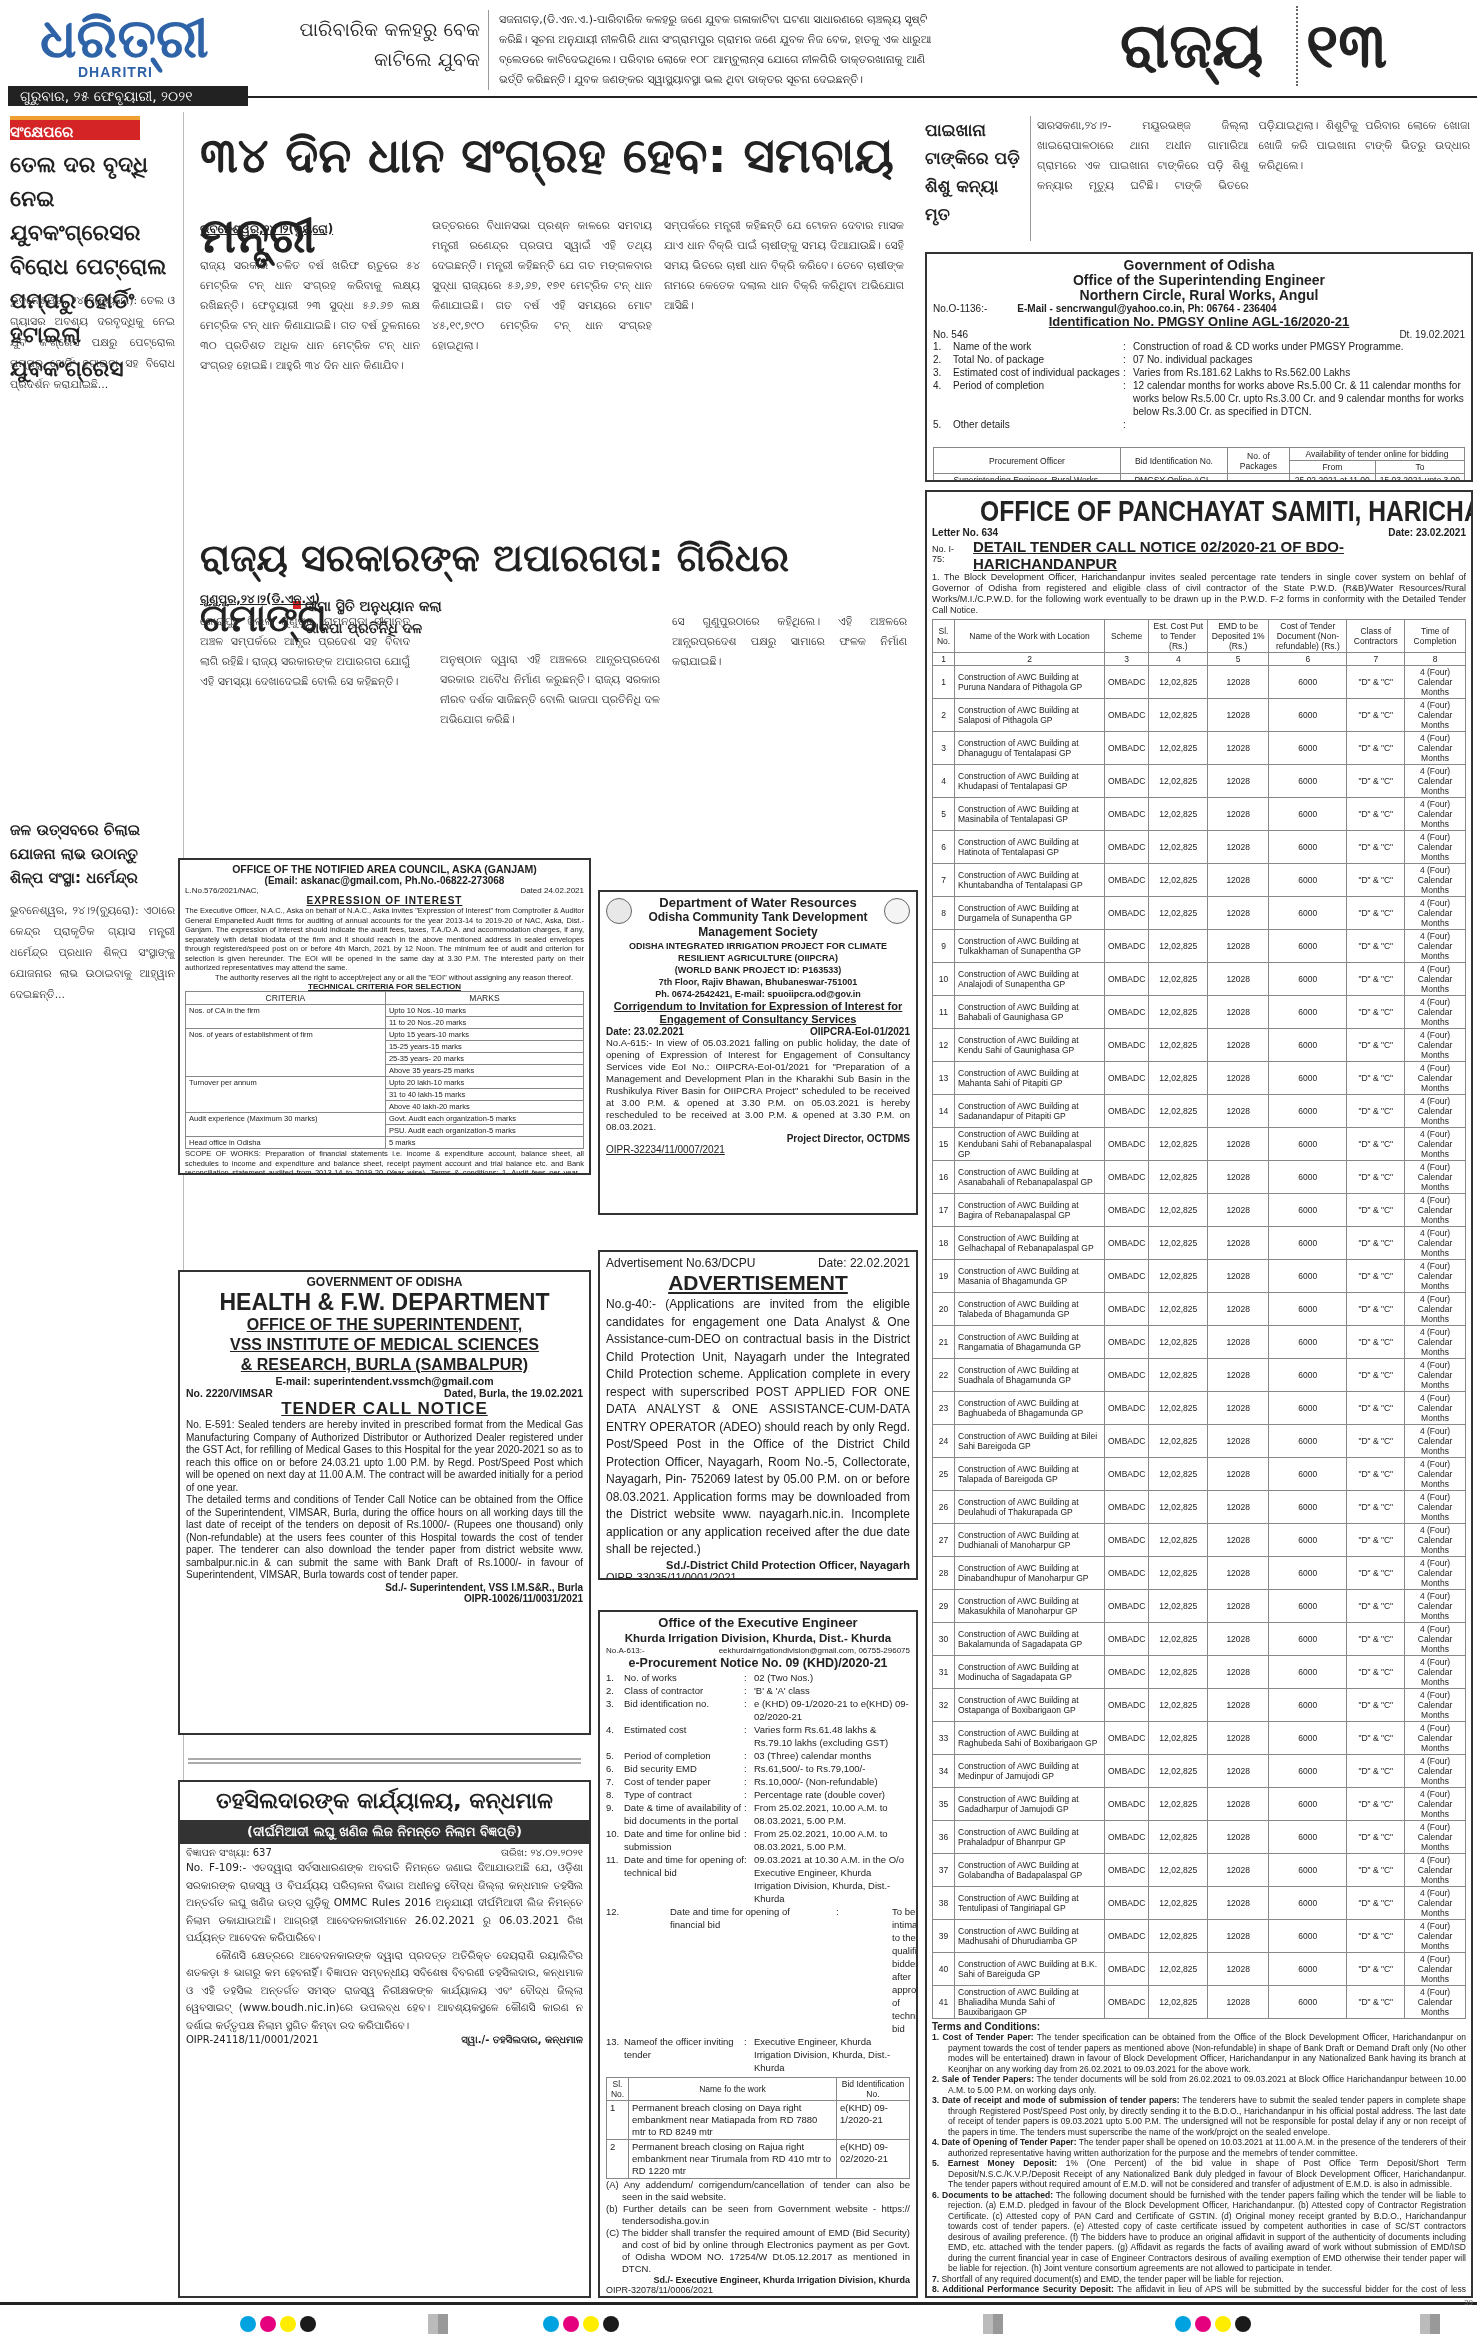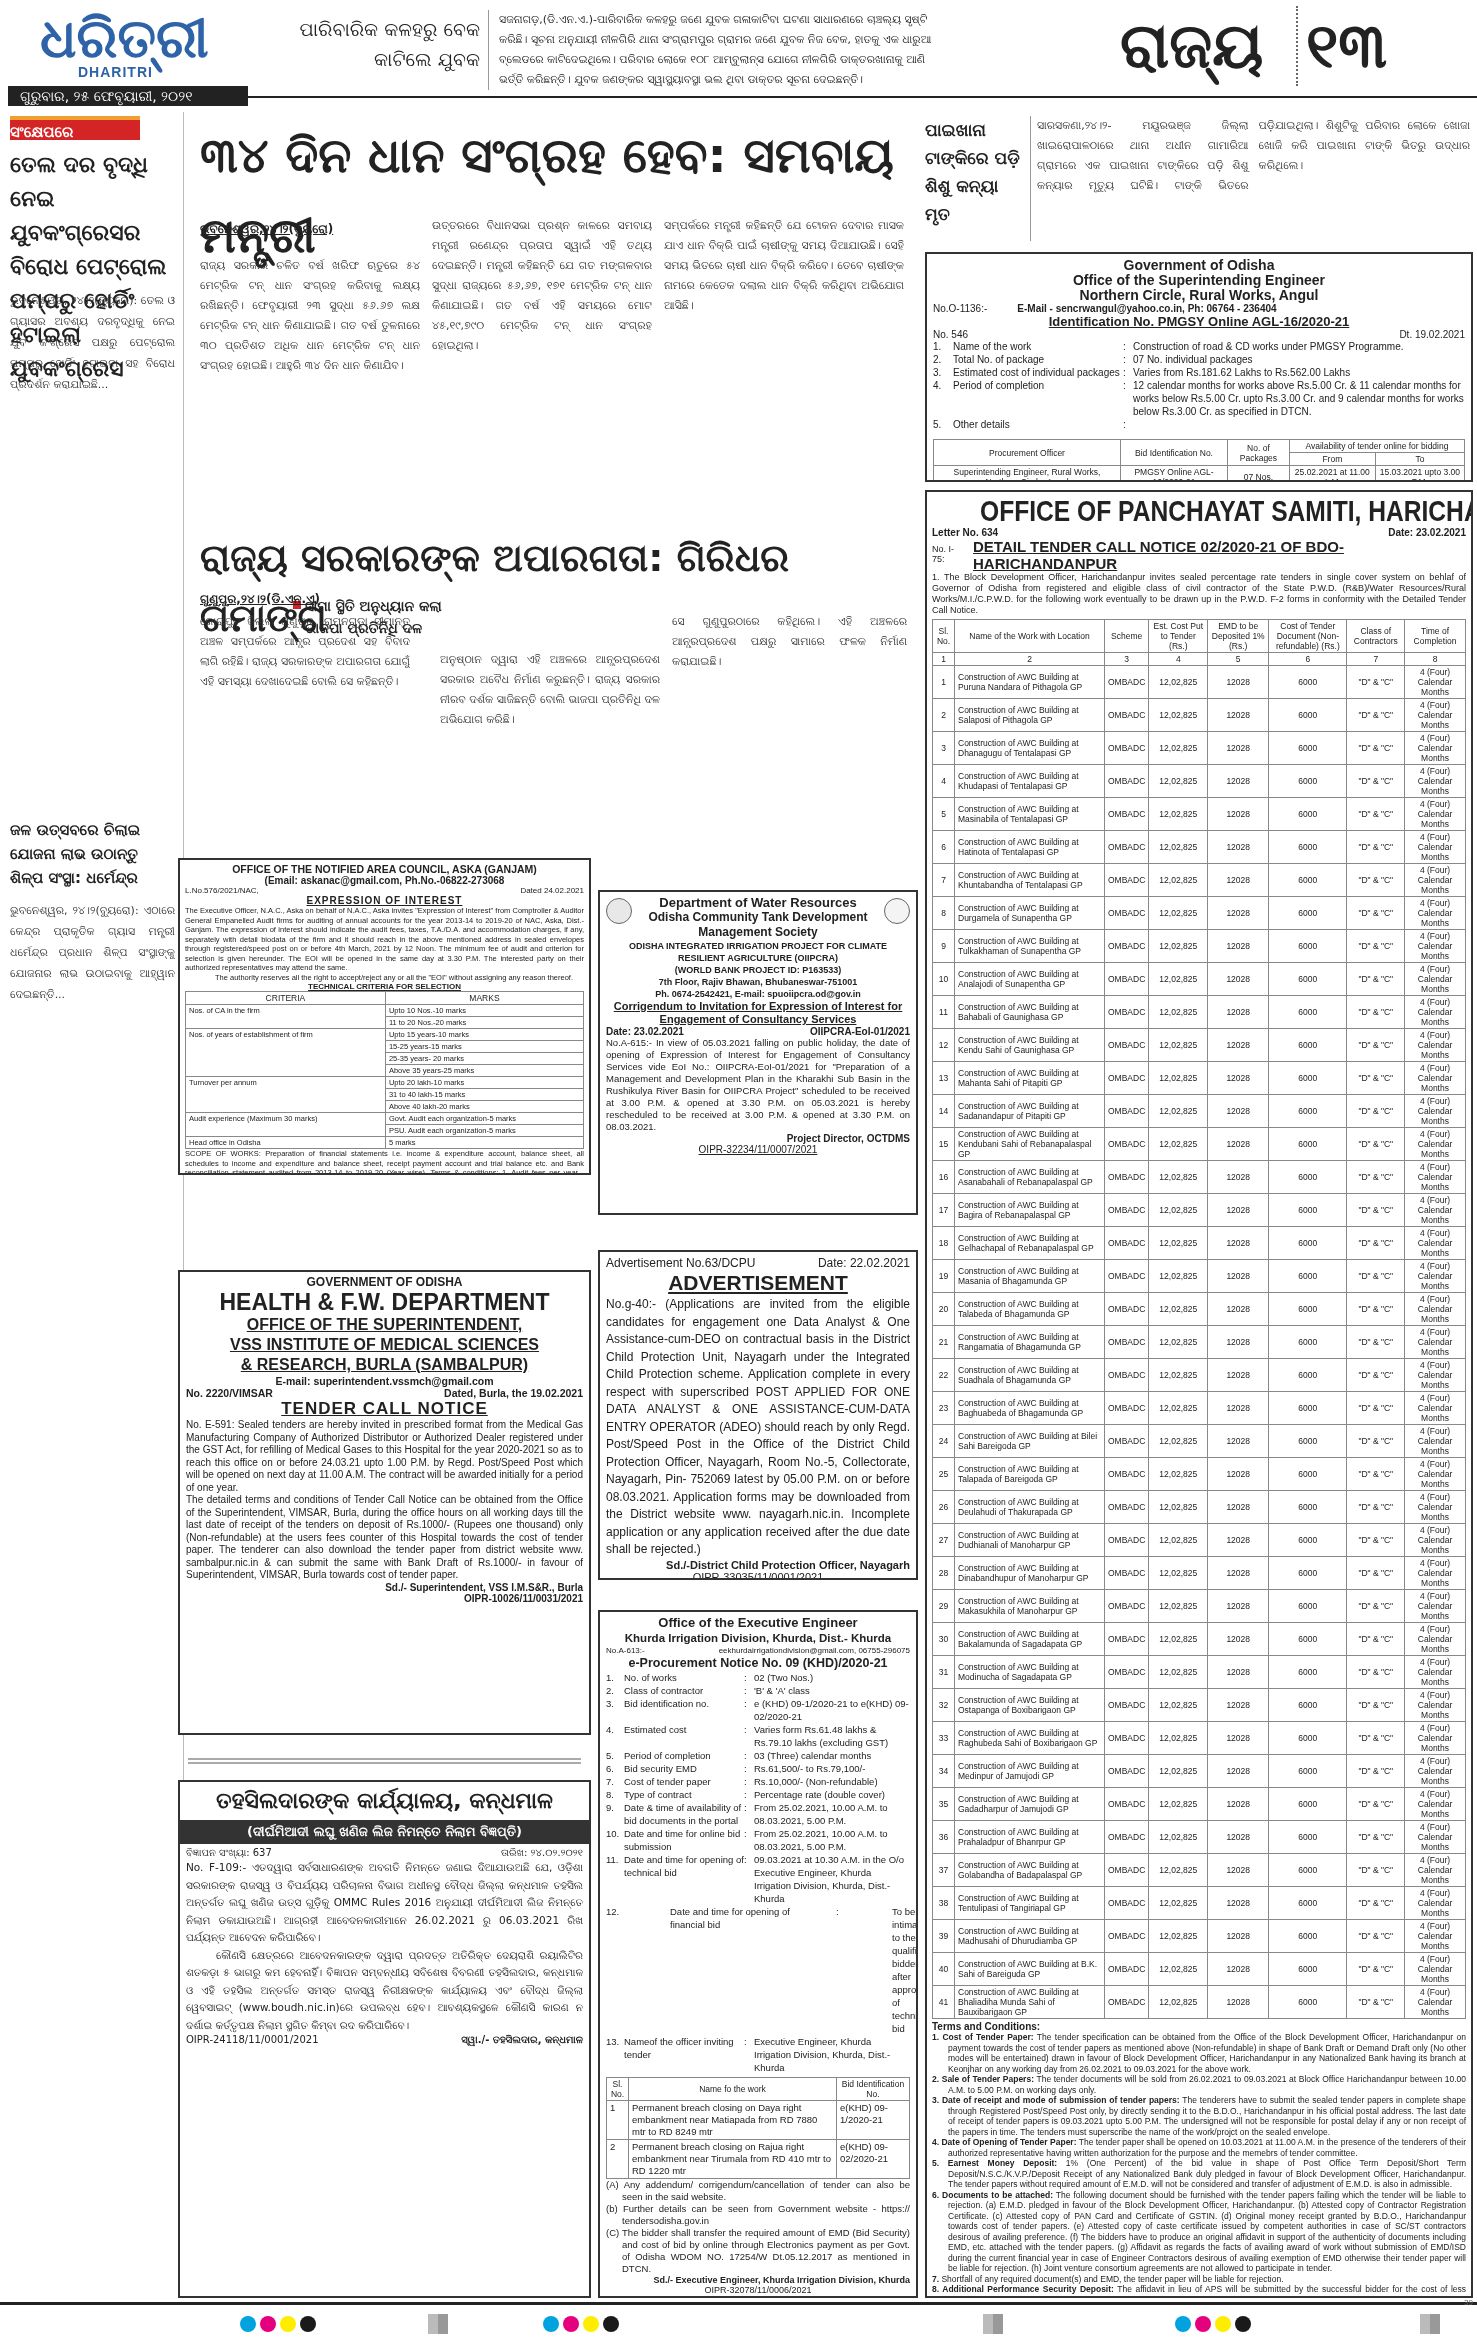--- a/index.html
+++ b/index.html
@@ -23,21 +23,21 @@
   
   .main-head{left:200px;top:115px;width:710px;font-size:48px;font-weight:bold;line-height:80px}
   .dateline{font-size:12px;font-weight:bold;text-decoration:underline}
   .sub-head{left:200px;top:528px;width:710px;font-size:38px;font-weight:bold;line-height:60px}
   .redbox{left:305px;top:595px;width:155px;font-size:14px;font-weight:bold;line-height:22px}
   .redbox::before{content:"";position:absolute;left:-12px;top:6px;width:8px;height:8px;background:#d42426}
   
   .ad{border:2px solid #333;background:#fff;overflow:hidden;padding:4px 6px}
   .ad h1,.ad h2,.ad h3{text-align:center;font-weight:bold;color:#222}
   .ad .sig{text-align:right;font-weight:bold;font-size:10px}
-  .ad .ref{text-align:center;font-size:10px}
+  .ad .ref{text-align:left;font-size:10px}
   .ad .row{display:flex;justify-content:space-between;font-size:10px}
   table{border-collapse:collapse;width:100%}
   td,th{border:1px solid #888;font-size:8.5px;padding:1px 3px;line-height:10px;font-weight:normal;vertical-align:middle}
   .tc{text-align:center}
   .kv{display:grid;grid-template-columns:20px 170px 10px 1fr;font-size:10px;line-height:13px}
   .footer-rule{left:0;top:2302px;width:1477px;height:3px;background:#222}
   .dots{display:flex;gap:4px}
   .dot{width:16px;height:16px;border-radius:50%}
   .grey{width:20px;height:20px;background:linear-gradient(90deg,#bbb 50%,#999 50%)}
 </style>
@@ -114,21 +114,21 @@
         <span>:</span>
         <span>12 calendar months for works above Rs.5.00 Cr. &amp; 11 calendar months for works below Rs.5.00 Cr. upto Rs.3.00 Cr. and 9 calendar months for works below Rs.3.00 Cr. as specified in DTCN.</span>
       </div>
       <div class="kv" style="">
         <span>5.</span>
         <span>Other details</span>
         <span>:</span>
         <span></span>
       </div>
     </div>
-  <table style="margin-top:8px">
+  <table style="margin-top:16px">
     <tbody>
         <tr>
           <th rowspan="2">Procurement Officer</th>
           <th rowspan="2">Bid Identification No.</th>
           <th rowspan="2">No. of Packages</th>
           <th colspan="2">Availability of tender online for bidding</th>
         </tr>
     <tr>
           <th>From</th>
           <th>To</th>

